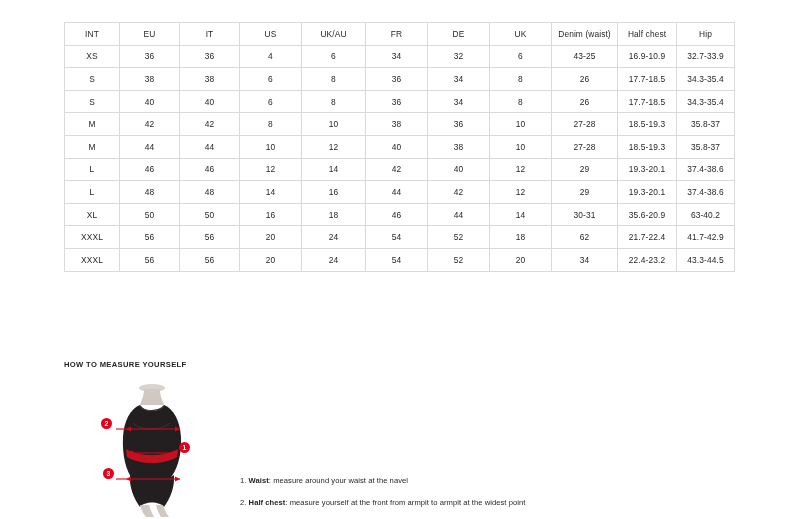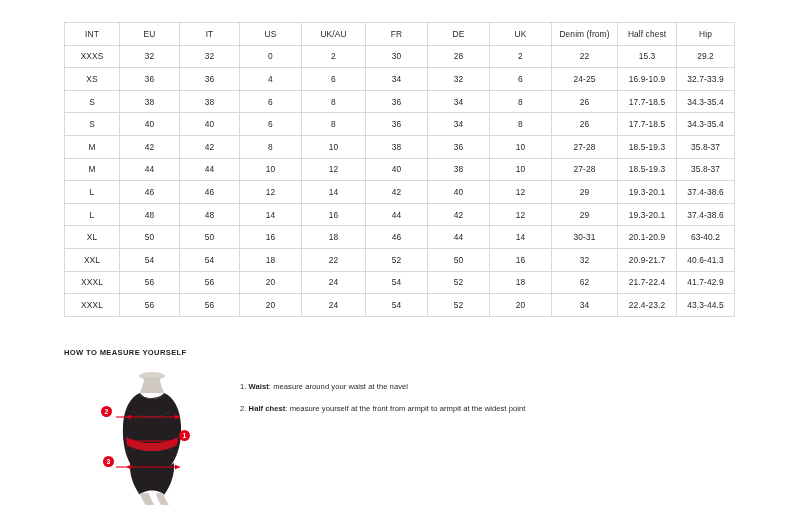--- a/index.html
+++ b/index.html
@@ -58,34 +58,34 @@
   col.c-de { width: 62px; }
   col.c-uk { width: 62px; }
   col.c-denim { width: 66px; }
   col.c-halfchest { width: 59px; }
   col.c-hip { width: 58px; }
 
   
   .measure-section {
     position: absolute;
     left: 64px;
-    top: 348px;
+    top: 360px;
     width: 670px;
   }
   .measure-title {
     font-size: 7.6px;
     font-weight: bold;
     letter-spacing: 0.35px;
     color: #231f20;
     margin-bottom: 10px;
   }
   .measure-body {
     position: relative;
     display: flex;
-    align-items: flex-start;
+    align-items: flex-end;
   }
   .figure-area {
     position: relative;
     width: 130px;
     height: 140px;
     margin-left: 36px;
     flex: 0 0 auto;
   }
   .instructions {
     margin-left: 10px;
@@ -149,49 +149,36 @@
       <thead>
         <tr>
           <th>INT</th>
           <th>EU</th>
           <th>IT</th>
           <th>US</th>
           <th>UK/AU</th>
           <th>FR</th>
           <th>DE</th>
           <th>UK</th>
-          <th>Denim (from)</th>
+          <th>Denim (waist)</th>
           <th>Half chest</th>
           <th>Hip</th>
         </tr>
       </thead>
       <tbody>
-        <tr>
-          <td>XXXS</td>
-          <td>32</td>
-          <td>32</td>
-          <td>0</td>
-          <td>2</td>
-          <td>30</td>
-          <td>28</td>
-          <td>2</td>
-          <td>22</td>
-          <td>15.3</td>
-          <td>29.2</td>
-        </tr>
         <tr>
           <td>XS</td>
           <td>36</td>
           <td>36</td>
           <td>4</td>
           <td>6</td>
           <td>34</td>
           <td>32</td>
           <td>6</td>
-          <td>24-25</td>
+          <td>43-25</td>
           <td>16.9-10.9</td>
           <td>32.7-33.9</td>
         </tr>
         <tr>
           <td>S</td>
           <td>38</td>
           <td>38</td>
           <td>6</td>
           <td>8</td>
           <td>36</td>
@@ -269,35 +256,22 @@
         <tr>
           <td>XL</td>
           <td>50</td>
           <td>50</td>
           <td>16</td>
           <td>18</td>
           <td>46</td>
           <td>44</td>
           <td>14</td>
           <td>30-31</td>
-          <td>20.1-20.9</td>
+          <td>35.6-20.9</td>
           <td>63-40.2</td>
-        </tr>
-        <tr>
-          <td>XXL</td>
-          <td>54</td>
-          <td>54</td>
-          <td>18</td>
-          <td>22</td>
-          <td>52</td>
-          <td>50</td>
-          <td>16</td>
-          <td>32</td>
-          <td>20.9-21.7</td>
-          <td>40.6-41.3</td>
         </tr>
         <tr>
           <td>XXXL</td>
           <td>56</td>
           <td>56</td>
           <td>20</td>
           <td>24</td>
           <td>54</td>
           <td>52</td>
           <td>18</td>

